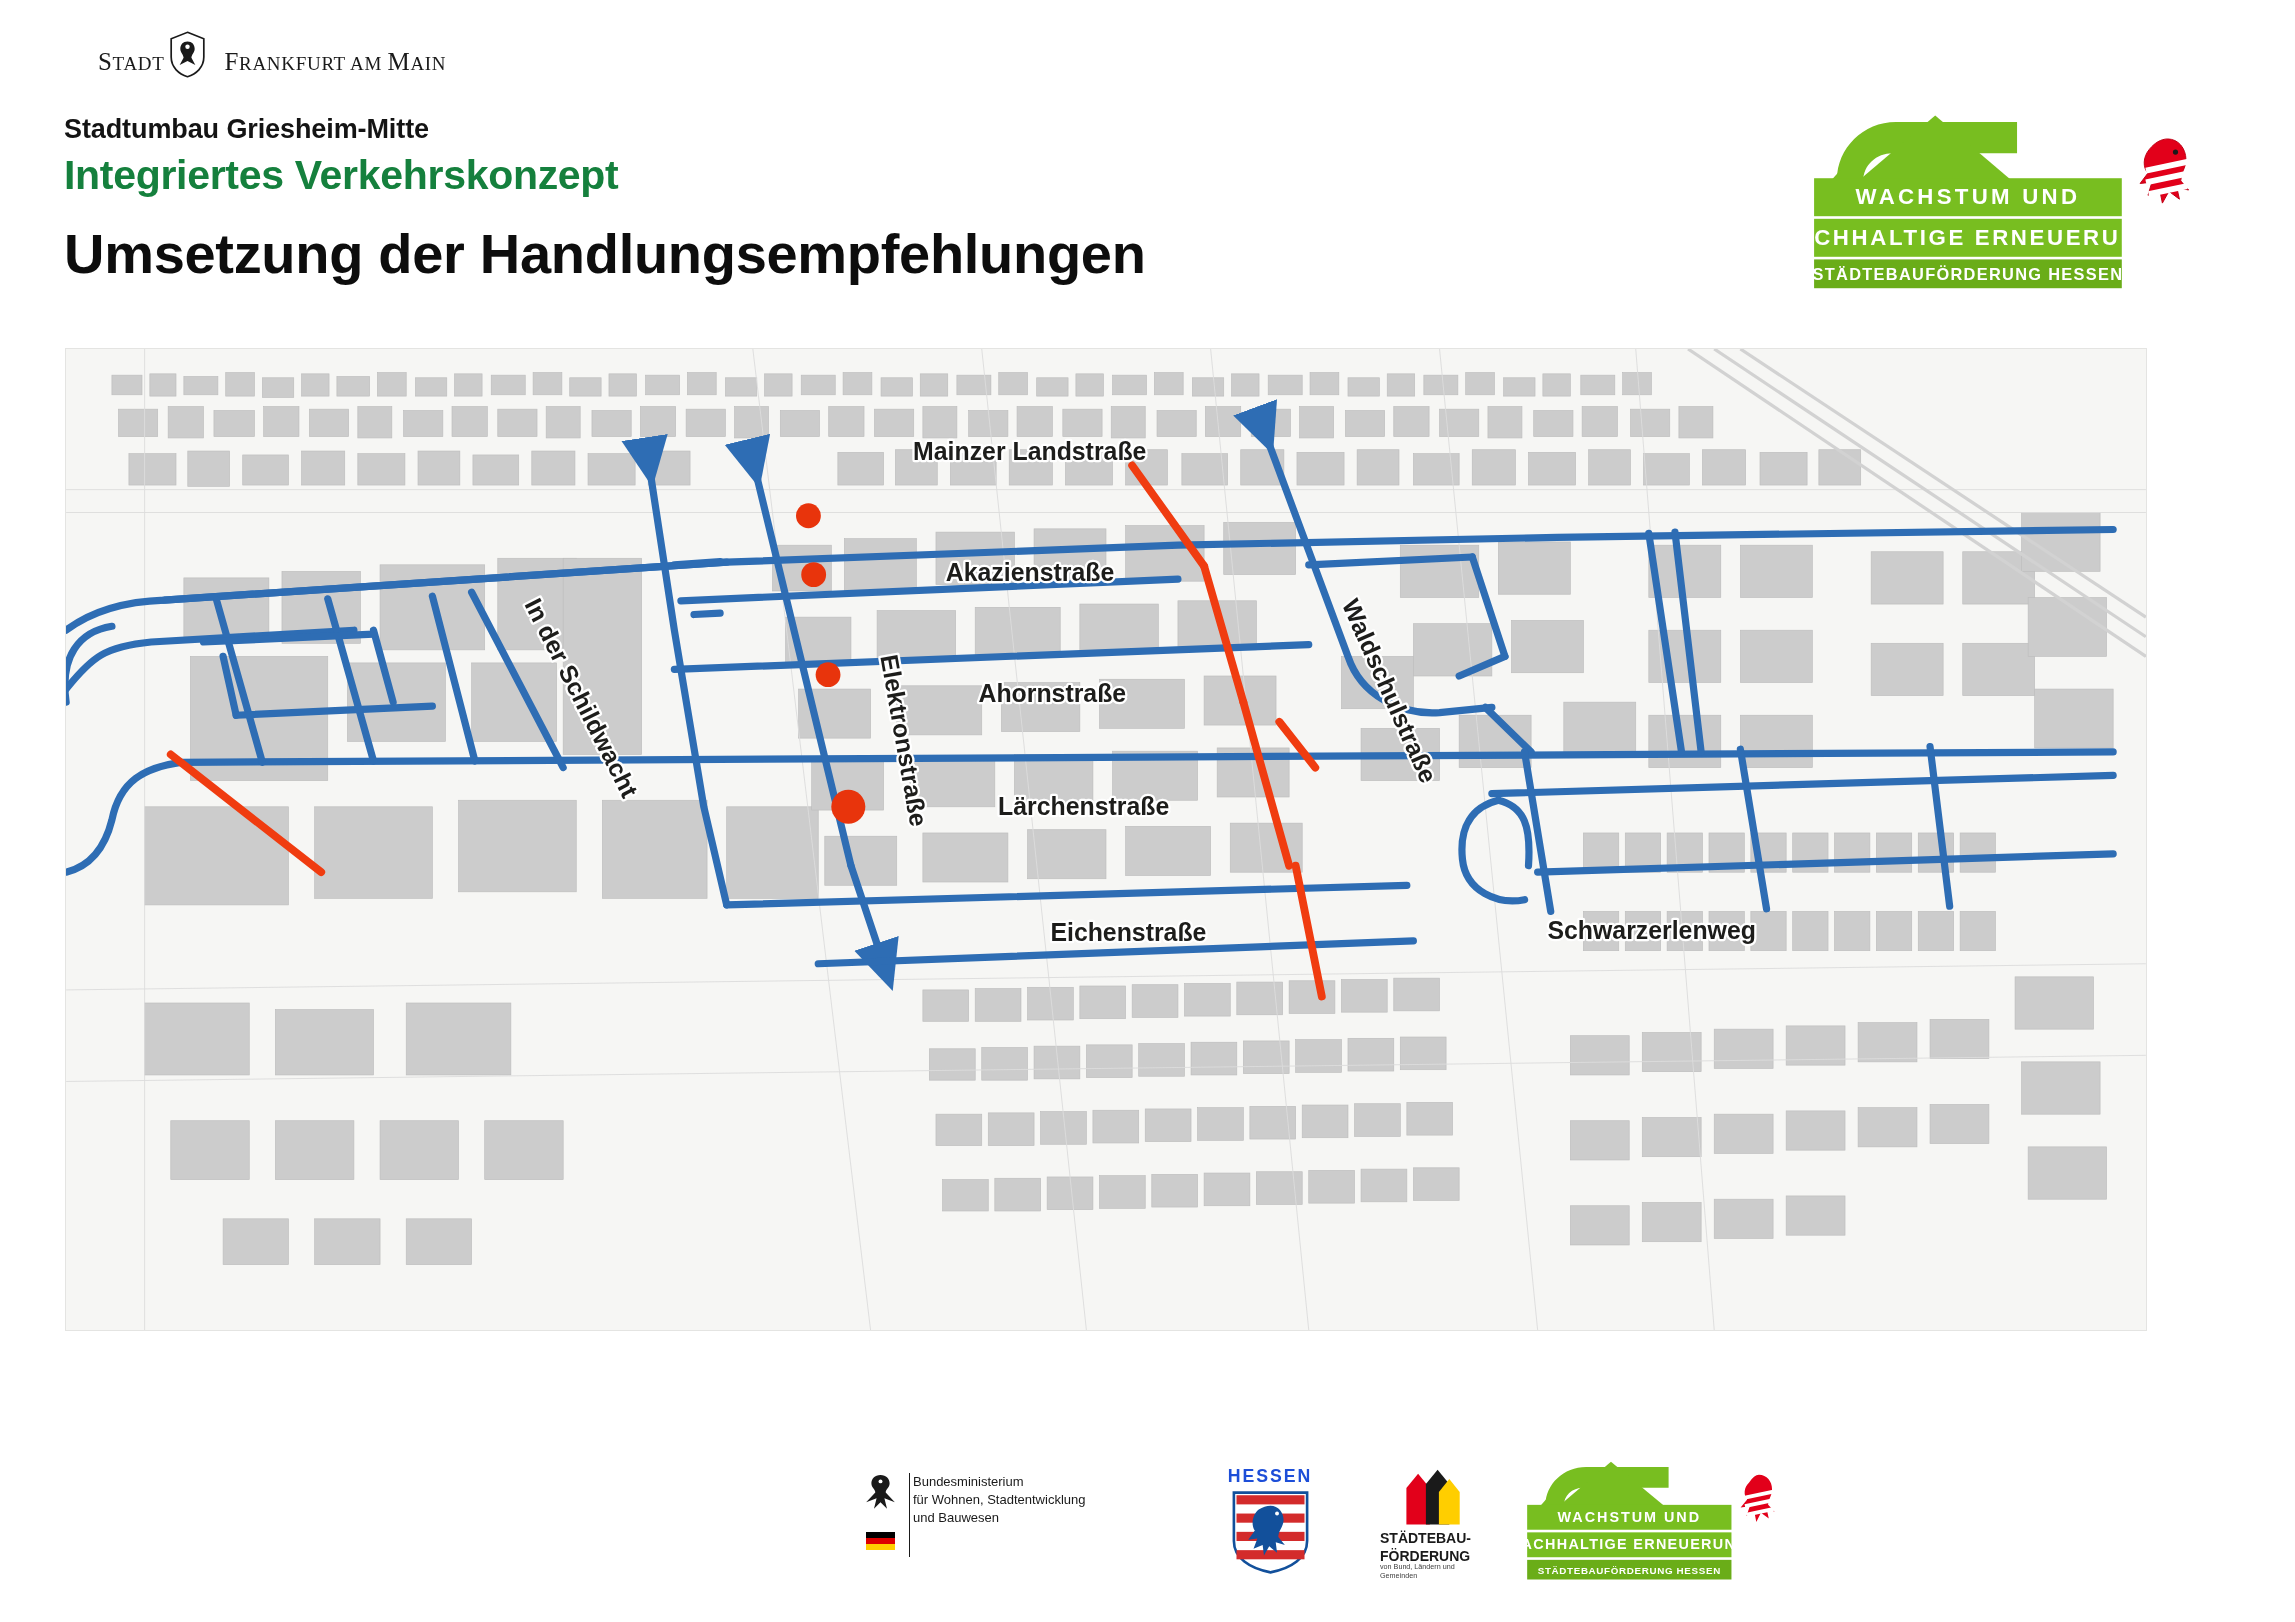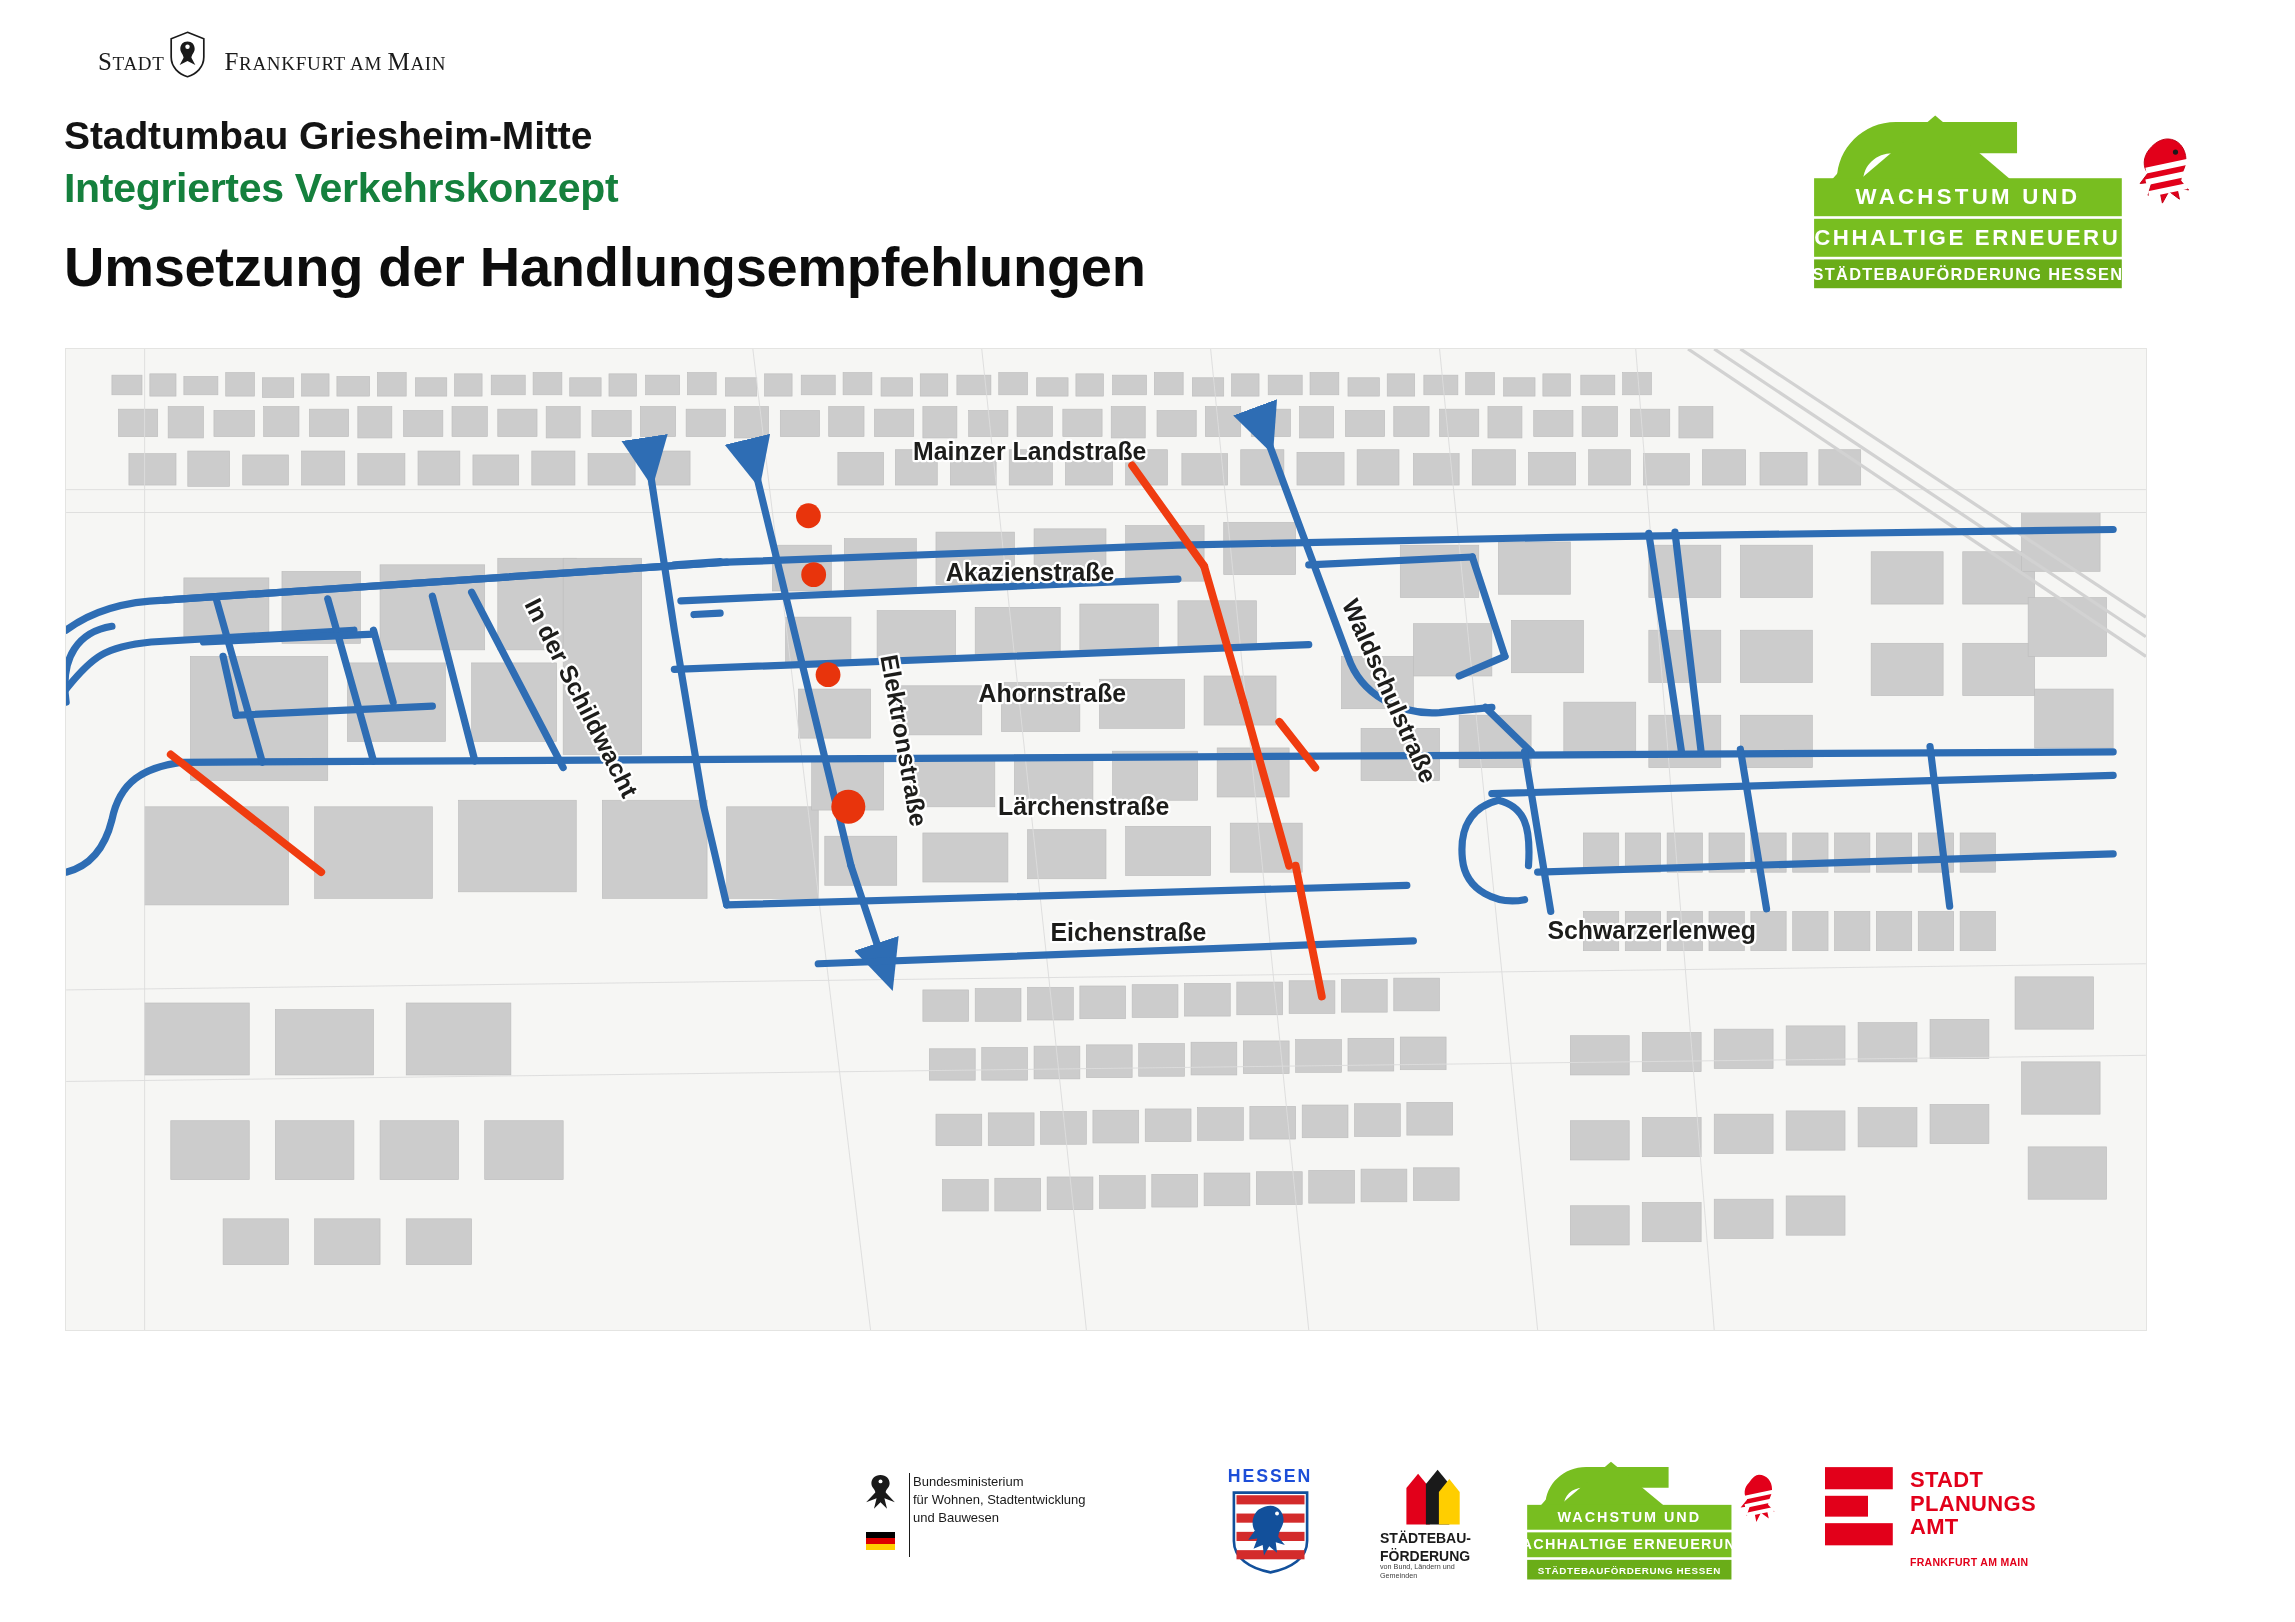--- a/index.html
+++ b/index.html
@@ -44,21 +44,21 @@
     font-size: 19px;
   }
 
   #title-block {
     position: absolute;
     left: 64px;
     top: 114px;
     width: 1439px;
   }
   #title-block .line1 {
-    font-size: 39px;
+    font-size: 27px;
     font-weight: bold;
     color: #141414;
     margin-bottom: 6.5px;
     letter-spacing: -0.1px;
   }
   #title-block .line2 {
     font-size: 41px;
     font-weight: bold;
     color: #15803d;
     letter-spacing: -0.3px;
@@ -670,29 +670,15 @@
     <text x="170" y="138" text-anchor="middle" font-family="Liberation Sans, sans-serif" font-size="22" font-weight="bold" letter-spacing="2" fill="#ffffff">NACHHALTIGE ERNEUERUNG</text>
     <text x="170" y="175" text-anchor="middle" font-family="Liberation Sans, sans-serif" font-size="15" font-weight="bold" letter-spacing="1" fill="#ffffff">STÄDTEBAUFÖRDERUNG HESSEN</text>
     <g transform="translate(330,18)">
       <path d="M38 6 C50 6 58 16 58 28 C58 38 52 44 52 52 L62 62 L50 59 L53 73 L41 64 L34 78 L31 63 L19 69 L24 54 L10 56 L20 44 C14 38 15 25 23 18 C28 10 33 6 38 6 Z" fill="#e2001a"></path>
       <rect x="16" y="38" width="48" height="6" fill="#ffffff" transform="rotate(-12 16 38)"></rect>
       <rect x="16" y="51" width="48" height="6" fill="#ffffff" transform="rotate(-12 16 51)"></rect>
       <rect x="19" y="64" width="42" height="6" fill="#ffffff" transform="rotate(-12 19 64)"></rect>
     </g>
   </svg>
 
-  <div class="footer-item f-stadtplanung" style="width:275px;height:131px;">
-    <svg width="73" height="98" viewBox="0 0 112 150" style="position:absolute;left:0;top:7.9px;">
-      <rect x="0" y="0" width="104" height="34" fill="#E2001A"></rect>
-      <rect x="0" y="44" width="66" height="32" fill="#E2001A"></rect>
-      <rect x="0" y="86" width="104" height="34" fill="#E2001A"></rect>
-      <rect x="66" y="44" width="38" height="32" fill="#ffffff"></rect>
-    </svg>
-    <div class="sp-text">
-      <div>STADT</div>
-      <div>PLANUNGS</div>
-      <div>AMT</div>
-    </div>
-    <div class="sp-sub">FRANKFURT AM MAIN</div>
-  </div>
 
 </div>
 
 
 </body></html>

